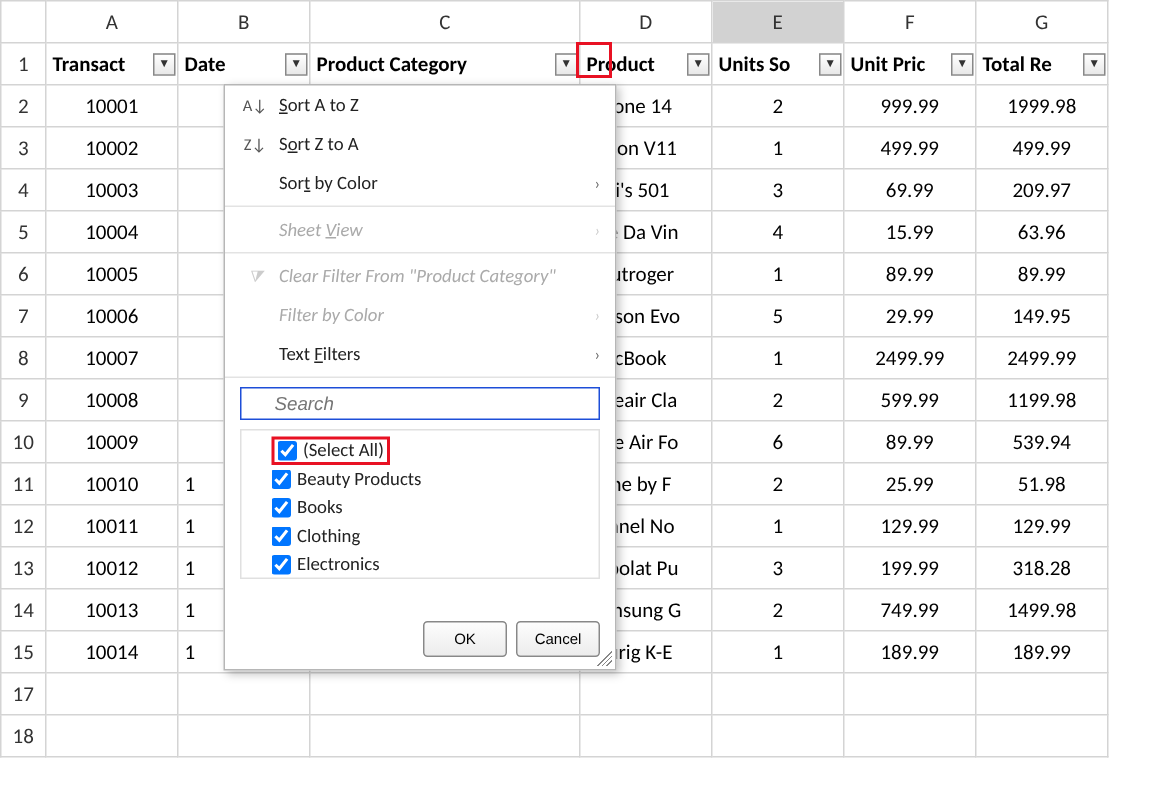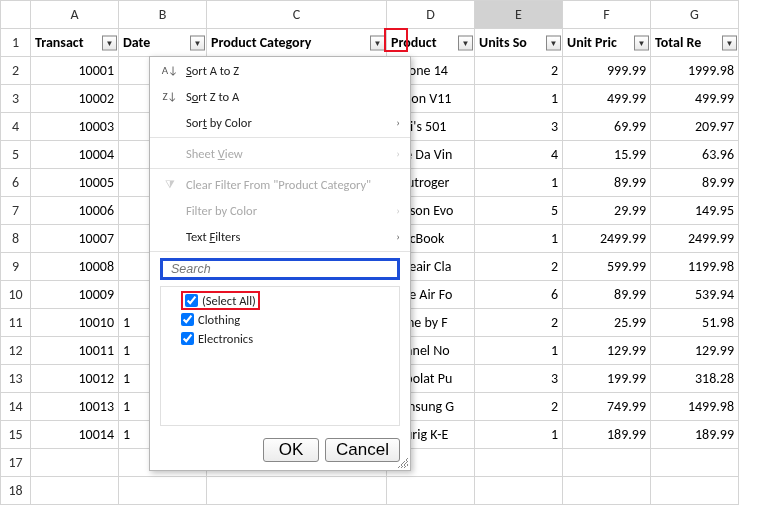--- a/index.html
+++ b/index.html
@@ -57,21 +57,21 @@
     width: 15px;
     height: 15px;
     border: 1px solid #888;
     background: linear-gradient(#fff,#e8e8e8);
     display: flex;
     align-items: center;
     justify-content: center;
     font-size: 8px;
     color: #333;
   }
-  .num { text-align: right; }
+  .num { text-align: center; }
   .corner { background: #f0f0f0; border:1px solid #d4d4d4; }
 
   
   .hl-box {
     position: absolute;
     border: 2.5px solid #e81123;
     pointer-events: none;
   }
 
   
@@ -87,46 +87,46 @@
     color: #222;
   }
   .dd-item {
     display: flex;
     align-items: center;
     padding: 4px 10px 4px 12px;
     height: 26px;
     gap: 8px;
     position: relative;
   }
-  .dd-item.disabled { color: #aaa; }
+  .dd-item.disabled { color: #aaa; font-style: italic; }
   .dd-item .chev {
     position: absolute;
     right: 10px;
     font-size: 11px;
     color: #666;
   }
   .dd-item.disabled .chev { color: #ccc; }
   .dd-sep { height:1px; background:#e3e3e3; margin: 2px 0; }
   .dd-icon { width:16px; display:flex; justify-content:center; color:#555; font-size:11px; }
   .dd-icon.disabled { color:#ccc; }
   .search-wrap { padding: 4px 10px; }
   .search-input {
     width: 100%;
     height: 22px;
-    border: 3px solid #1d4ed8;
-    padding: 0 8px;
+    border: 1px solid #1d4ed8;
+    padding: 0 22px;
     font-size: 12.5px;
     color: #0f766e;
     font-style: italic;
   }
   .checklist {
     margin: 2px 10px 6px 10px;
     border: 1px solid #e0e0e0;
     padding: 4px 6px 6px 6px;
-    height: 140px;
+    height: 100px;
     overflow: hidden;
   }
   .check-row {
     display: flex;
     align-items: center;
     gap: 4px;
     height: 19px;
     font-size: 12.5px;
   }
   .check-row input { width:13px; height:13px; }
@@ -143,22 +143,23 @@
     justify-content: flex-end;
     gap: 6px;
     padding: 6px 10px 8px 10px;
   }
   .btn {
     min-width: 56px;
     height: 24px;
     border: 1px solid #888;
     background: linear-gradient(#fdfdfd,#ececec);
     border-radius: 3px;
-    font-size: 17px;
+    font-size: 10px;
     padding: 0 10px;
+    margin-top: 16px;
   }
   .resize-grip {
     position:absolute;
     right:2px;
     bottom:2px;
     width:10px;
     height:10px;
     background:
       linear-gradient(135deg, transparent 50%, #888 50%, #888 55%, transparent 55%,
                       transparent 65%, #888 65%, #888 70%, transparent 70%,
@@ -410,20 +411,28 @@
   <div class="checklist">
     <div class="check-row indent">
       <span class="select-all-hl">
         <input type="checkbox" checked="" style="">
         <span>(Select All)</span>
       </span>
     </div>
     <div id="check-options">
         <div class="check-row indent">
           <input type="checkbox" checked="" style=""> 
+          <span>Beauty Products</span>
+        </div>
+        <div class="check-row indent">
+          <input type="checkbox" checked="" style=""> 
+          <span>Books</span>
+        </div>
+        <div class="check-row indent">
+          <input type="checkbox" checked="" style=""> 
           <span>Clothing</span>
         </div>
         <div class="check-row indent">
           <input type="checkbox" checked="" style=""> 
           <span>Electronics</span>
         </div>
       </div>
   </div>
   <div class="btn-row">
     <button class="btn">OK</button>

